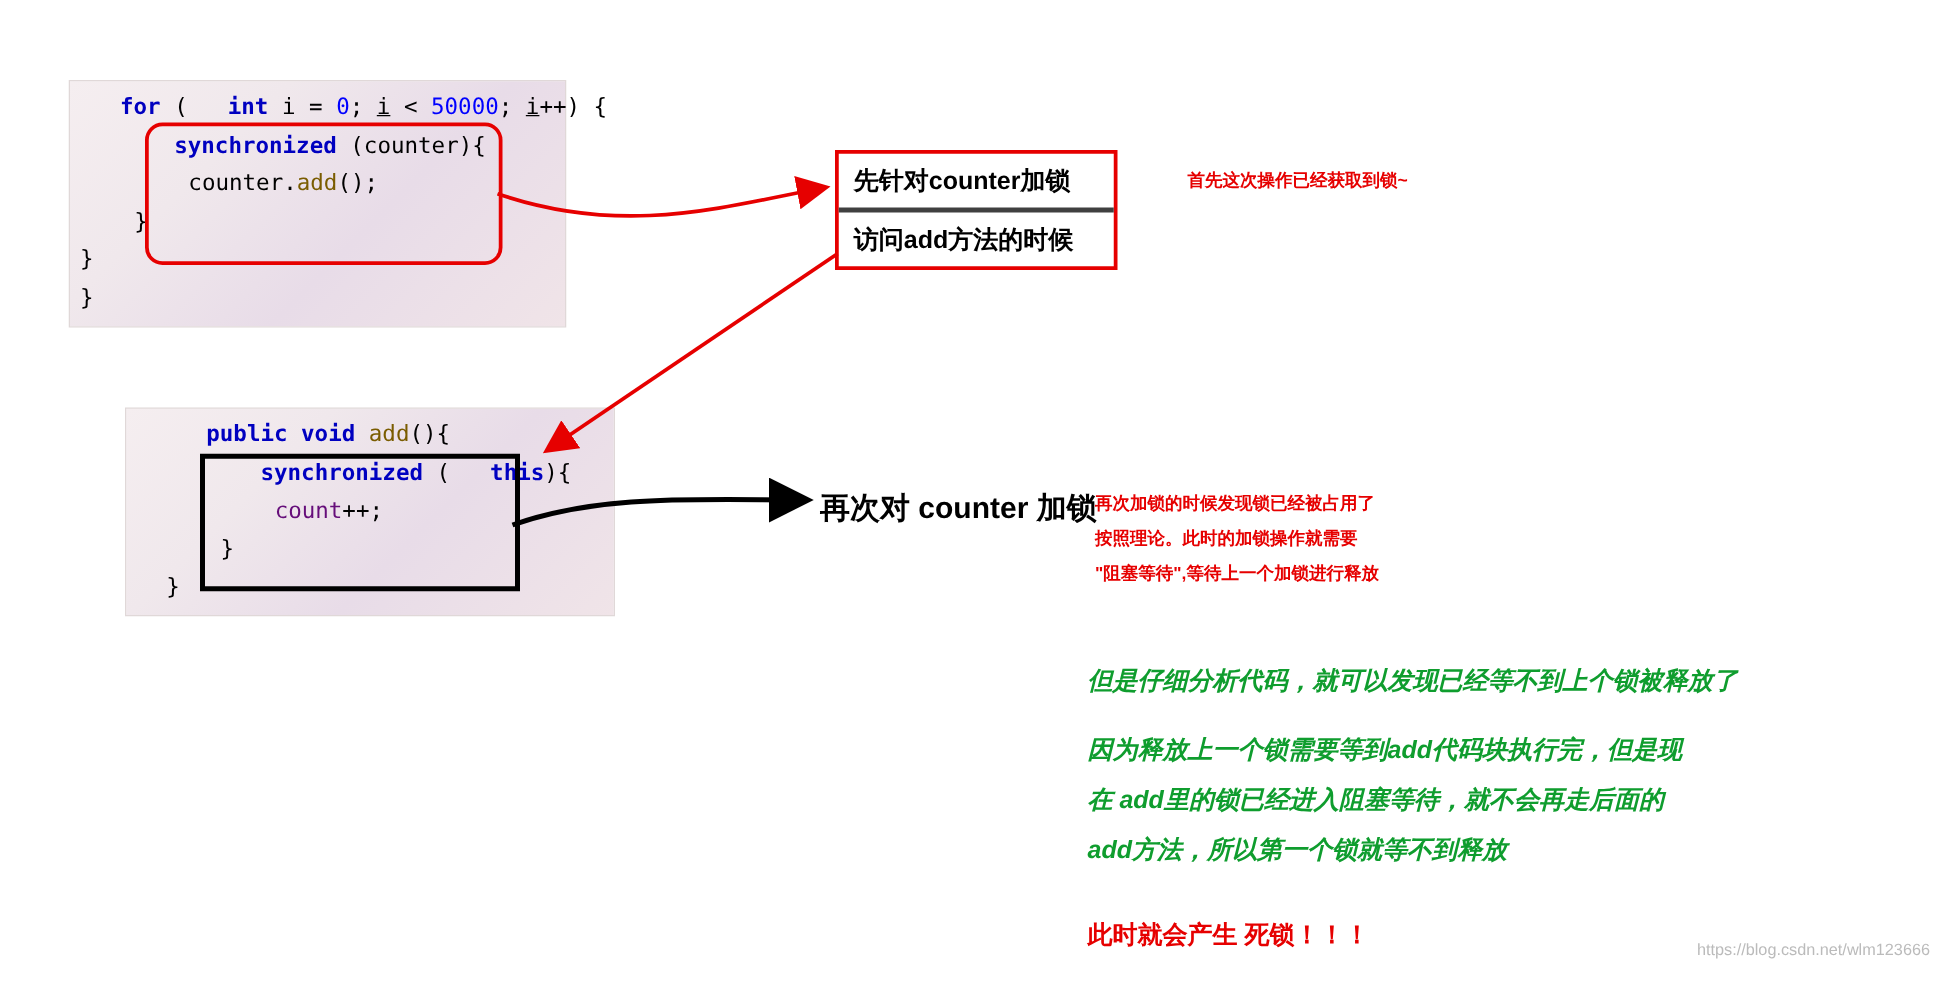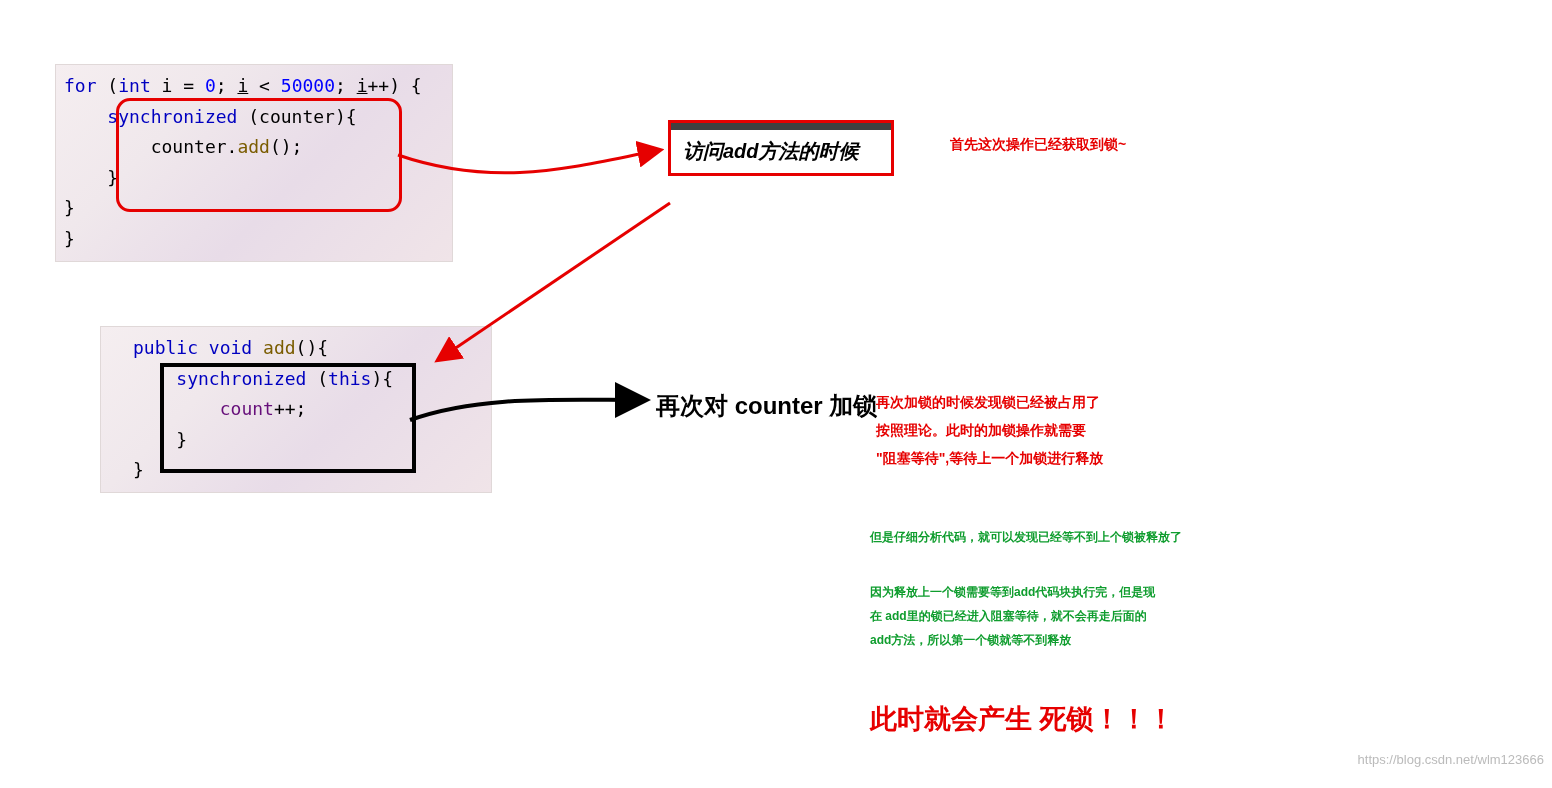--- a/index.html
+++ b/index.html
@@ -14,21 +14,21 @@
   }
   .code-block {
     position: absolute;
     background: linear-gradient(135deg, #f5eef0 0%, #f0e8ec 30%, #e8dce8 60%, #f0e4e8 100%);
     padding: 6px 8px;
     font-family: "Consolas", "Courier New", monospace;
     font-size: 18px;
     line-height: 1.7;
     border: 1px solid #e0d8d8;
   }
-  .code-block .kw { color: #0000c0; font-weight: normal; }
+  .code-block .kw { color: #0000c0; font-weight: bold; margin-left: 32px; }
   .code-block .num { color: #0000ff; }
   .code-block .var { color: #660e7a; }
   .code-block .method { color: #7a5c00; }
   .code-block .underline { text-decoration: underline; }
   .code-block pre { margin: 0; white-space: pre; }
 
   .red-box {
     position: absolute;
     border: 3px solid #e60000;
     border-radius: 14px;
@@ -46,27 +46,26 @@
     background: #fff;
     font-weight: bold;
     font-size: 20px;
     color: #000;
     box-sizing: border-box;
   }
   .ann-box .line {
     padding: 8px 12px;
   }
   .ann-box .divider {
-    border-top: 7px solid #404040;
-    font-style: italic;
+    border-top: 4px solid #404040;
   }
 
   .text-black { color:#000; font-weight:bold; font-size:24px; position:absolute; }
   .text-red { color:#e60000; font-weight:bold; font-size:14px; position:absolute; line-height:2.0; }
-  .text-green { color:#0f9d2e; font-weight:bold; font-size:12px; position:absolute; line-height:2.0; }
+  .text-green { color:#0f9d2e; font-weight:bold; font-size:20px; position:absolute; line-height:2.0;font-style:italic; }
 
   svg.overlay {
     position: absolute;
     left: 0; top: 0;
     width: 1552px;
     height: 788px;
     pointer-events: none;
   }
 
   .watermark {
@@ -96,38 +95,39 @@
 <pre><span class="kw">public void</span><span class="method"> add</span><span>(){</span>
 <span>    </span><span class="kw">synchronized</span><span> (</span><span class="kw">this</span><span>){</span>
 <span>        </span><span class="var">count</span><span>++;</span>
 <span>    }</span>
 <span>}</span></pre>
 </div>
 
 <div class="black-box" style="left:160px; top:363px; width:248px; height:102px;"></div>
 
 <div class="ann-box" style="left:668px; top:120px; width:226px;">
+  <div class="line">先针对counter加锁</div>
   <div class="line divider">访问add方法的时候</div>
 </div>
 
 <div class="text-red" style="left:950px; top:130px;">首先这次操作已经获取到锁~</div>
 
 <div class="text-black" style="left:656px; top:390px;">再次对 counter 加锁</div>
 
 <div class="text-red" style="left:876px; top:388px; white-space:pre;">再次加锁的时候发现锁已经被占用了
 按照理论。此时的加锁操作就需要
 "阻塞等待",等待上一个加锁进行释放</div>
 
 <div class="text-green" style="left:870px; top:525px; white-space:pre;">但是仔细分析代码，就可以发现已经等不到上个锁被释放了</div>
 
 <div class="text-green" style="left:870px; top:580px; white-space:pre;">因为释放上一个锁需要等到add代码块执行完，但是现
 在 add里的锁已经进入阻塞等待，就不会再走后面的
 add方法，所以第一个锁就等不到释放</div>
 
-<div class="text-red" style="left:870px; top:692px; font-size:27px;">此时就会产生  死锁！！！</div>
+<div class="text-red" style="left:870px; top:728px; font-size:20px;">此时就会产生  死锁！！！</div>
 
 <div class="watermark">https://blog.csdn.net/wlm123666</div>
 
 <svg class="overlay">
   <defs>
     <marker id="arrow-red" viewBox="0 0 12 12" refX="10" refY="6" markerWidth="9" markerHeight="9" orient="auto-start-reverse">
       <path d="M0,0 L12,6 L0,12 z" fill="#e60000"></path>
     </marker>
     <marker id="arrow-black" viewBox="0 0 12 12" refX="10" refY="6" markerWidth="9" markerHeight="9" orient="auto-start-reverse">
       <path d="M0,0 L12,6 L0,12 z" fill="#000"></path>

